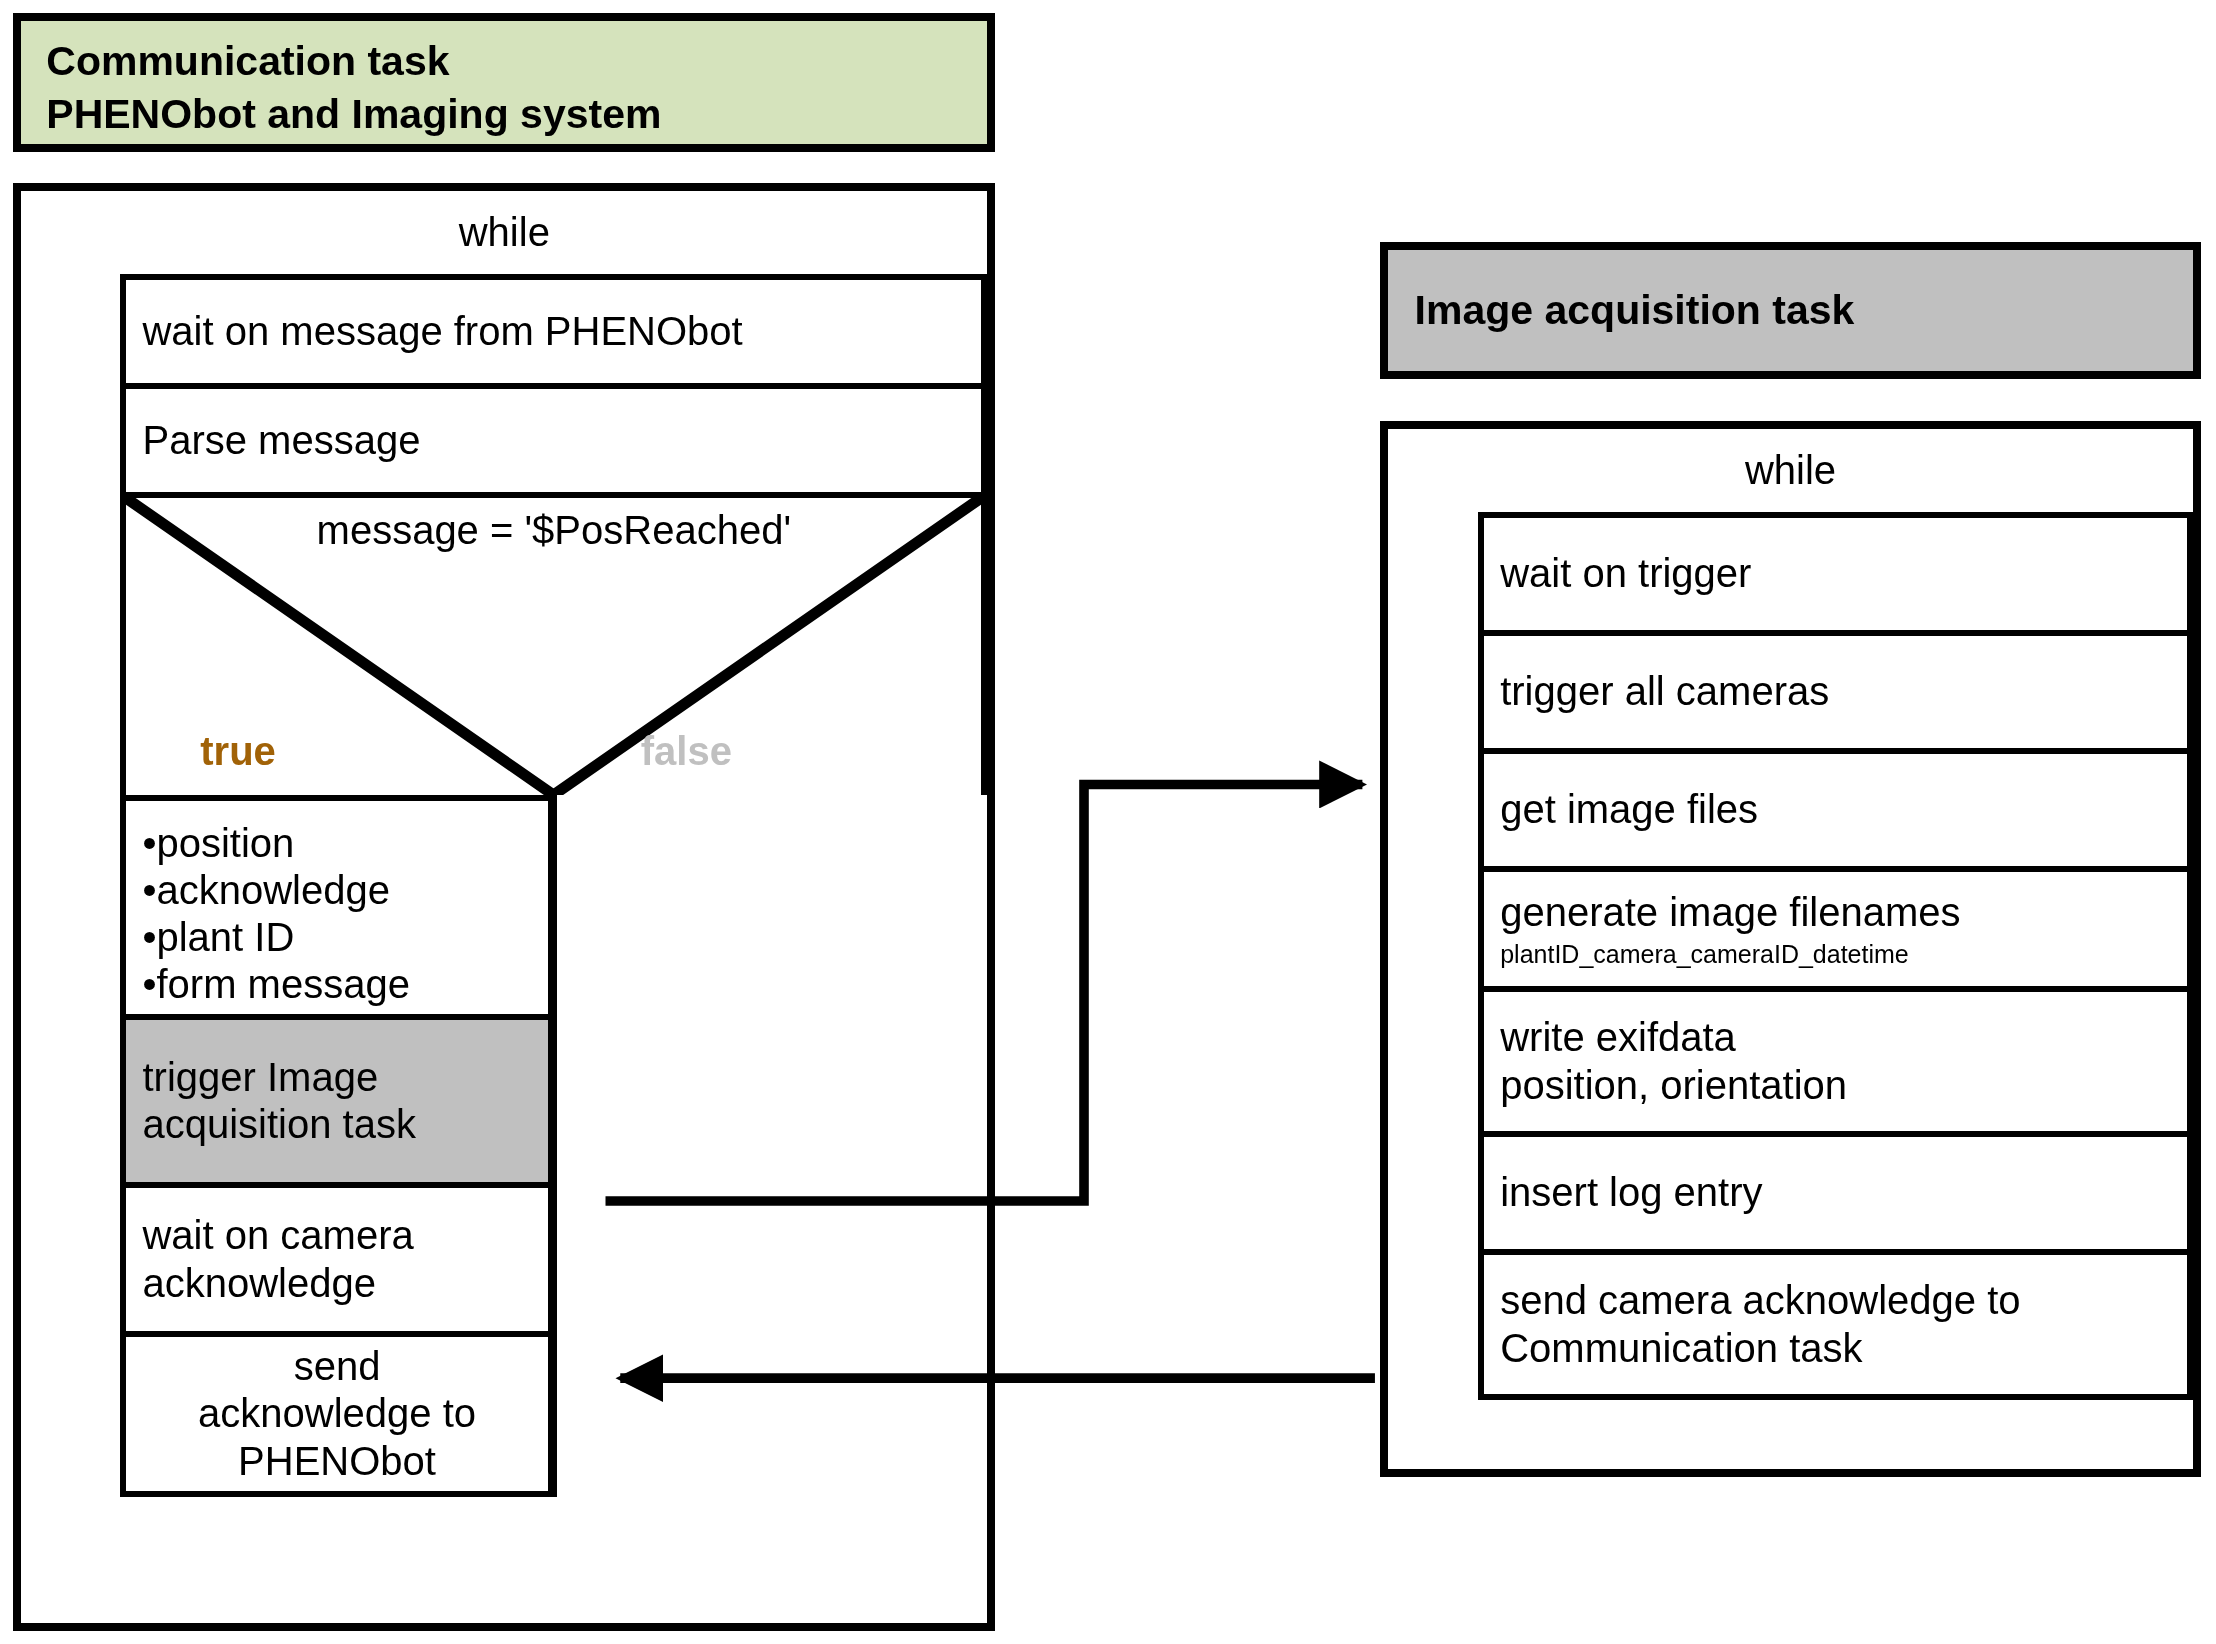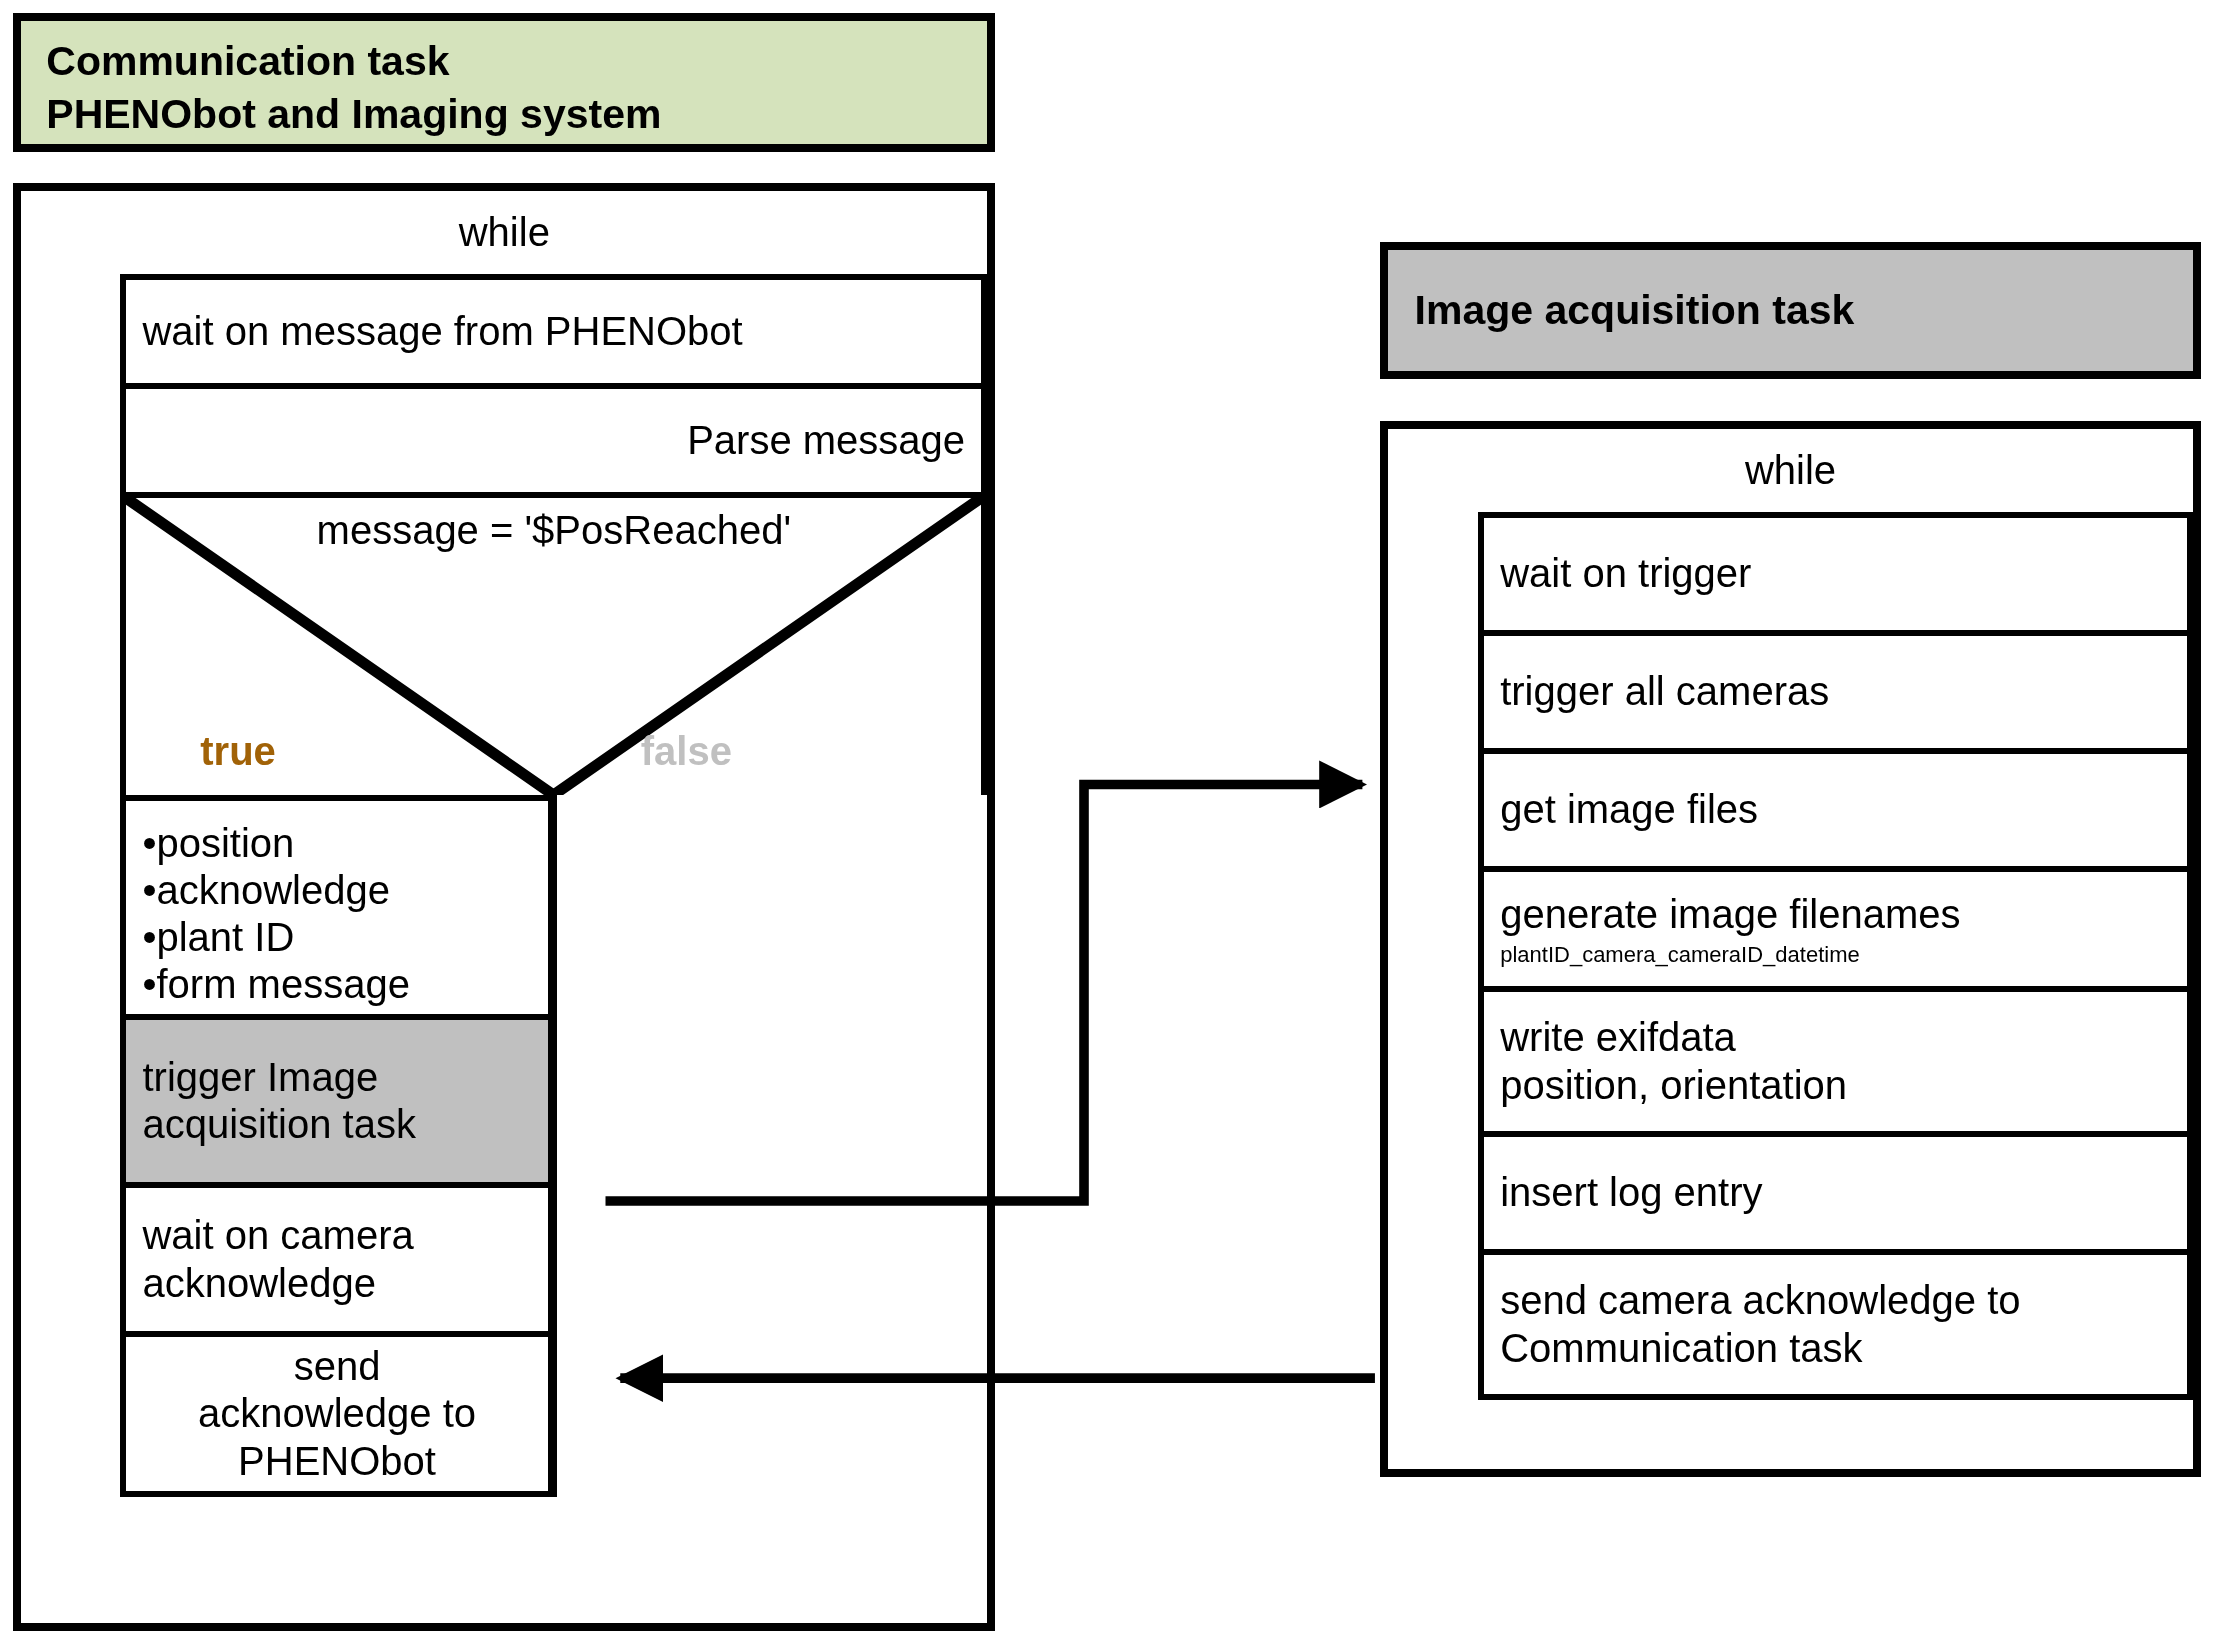--- a/index.html
+++ b/index.html
@@ -36,21 +36,21 @@
   #img-steps{left:90px;top:83px;right:0px;bottom:0px;}
 
   .step{
     border:6.6px solid #000;border-bottom-width:0;background:#fff;
     box-sizing:border-box;padding:0 16.2px;
     display:flex;flex-direction:column;justify-content:center;
     font-size:40px;line-height:1.18;color:#000;
   }
   .step.last{border-bottom-width:6.6px;}
   .step.gray{background:#c0c0c0;}
-  .step .sub{font-size:22px;line-height:1.15;margin-top:4px;}
+  .step .sub{font-size:25px;line-height:1.15;margin-top:4px;}
 
   
   .bullets{padding-top:13px;}
   .bullets div{white-space:pre;}
 
   
   #decision{
     position:relative;border:6.6px solid #000;border-bottom-width:0;
     background:#fff;box-sizing:border-box;height:303px;overflow:hidden;
   }
@@ -87,21 +87,21 @@
 <div class="abs panel" id="comm-panel">
 
   <div class="while-label">while</div>
 
   <div class="steps" id="comm-steps">
 
     <div class="step" style="height:109px;">
       <span>wait on message from PHENObot</span>
     </div>
 
-    <div class="step" style="height:109px;align-items:flex-end;">
+    <div class="step" style="height:109px;">
       <span>Parse message</span>
     </div>
 
     <div id="decision">
       <div class="cond">message = '$PosReached'</div>
       <svg viewBox="0 0 1196 410" preserveAspectRatio="none">
         <polyline points="0,0 598,410 1196,0" fill="none" stroke="#000" stroke-width="11" vector-effect="non-scaling-stroke"></polyline>
       </svg>
       <div class="tf t">true</div>
       <div class="tf f">false</div>

